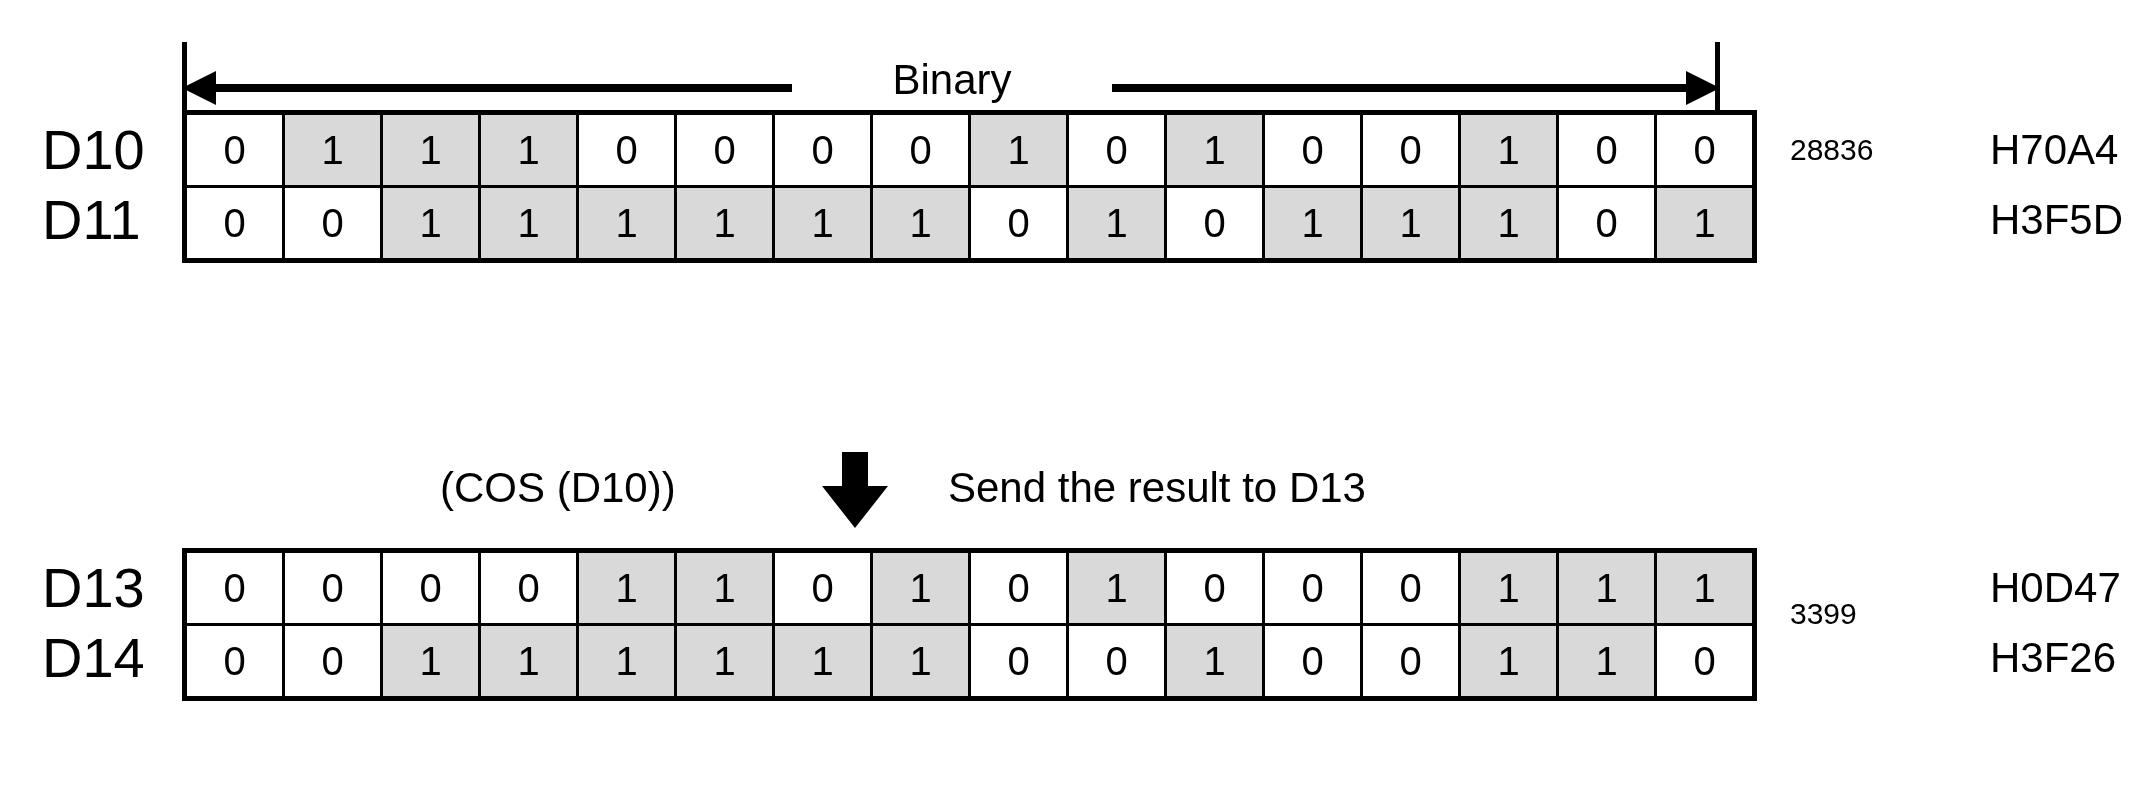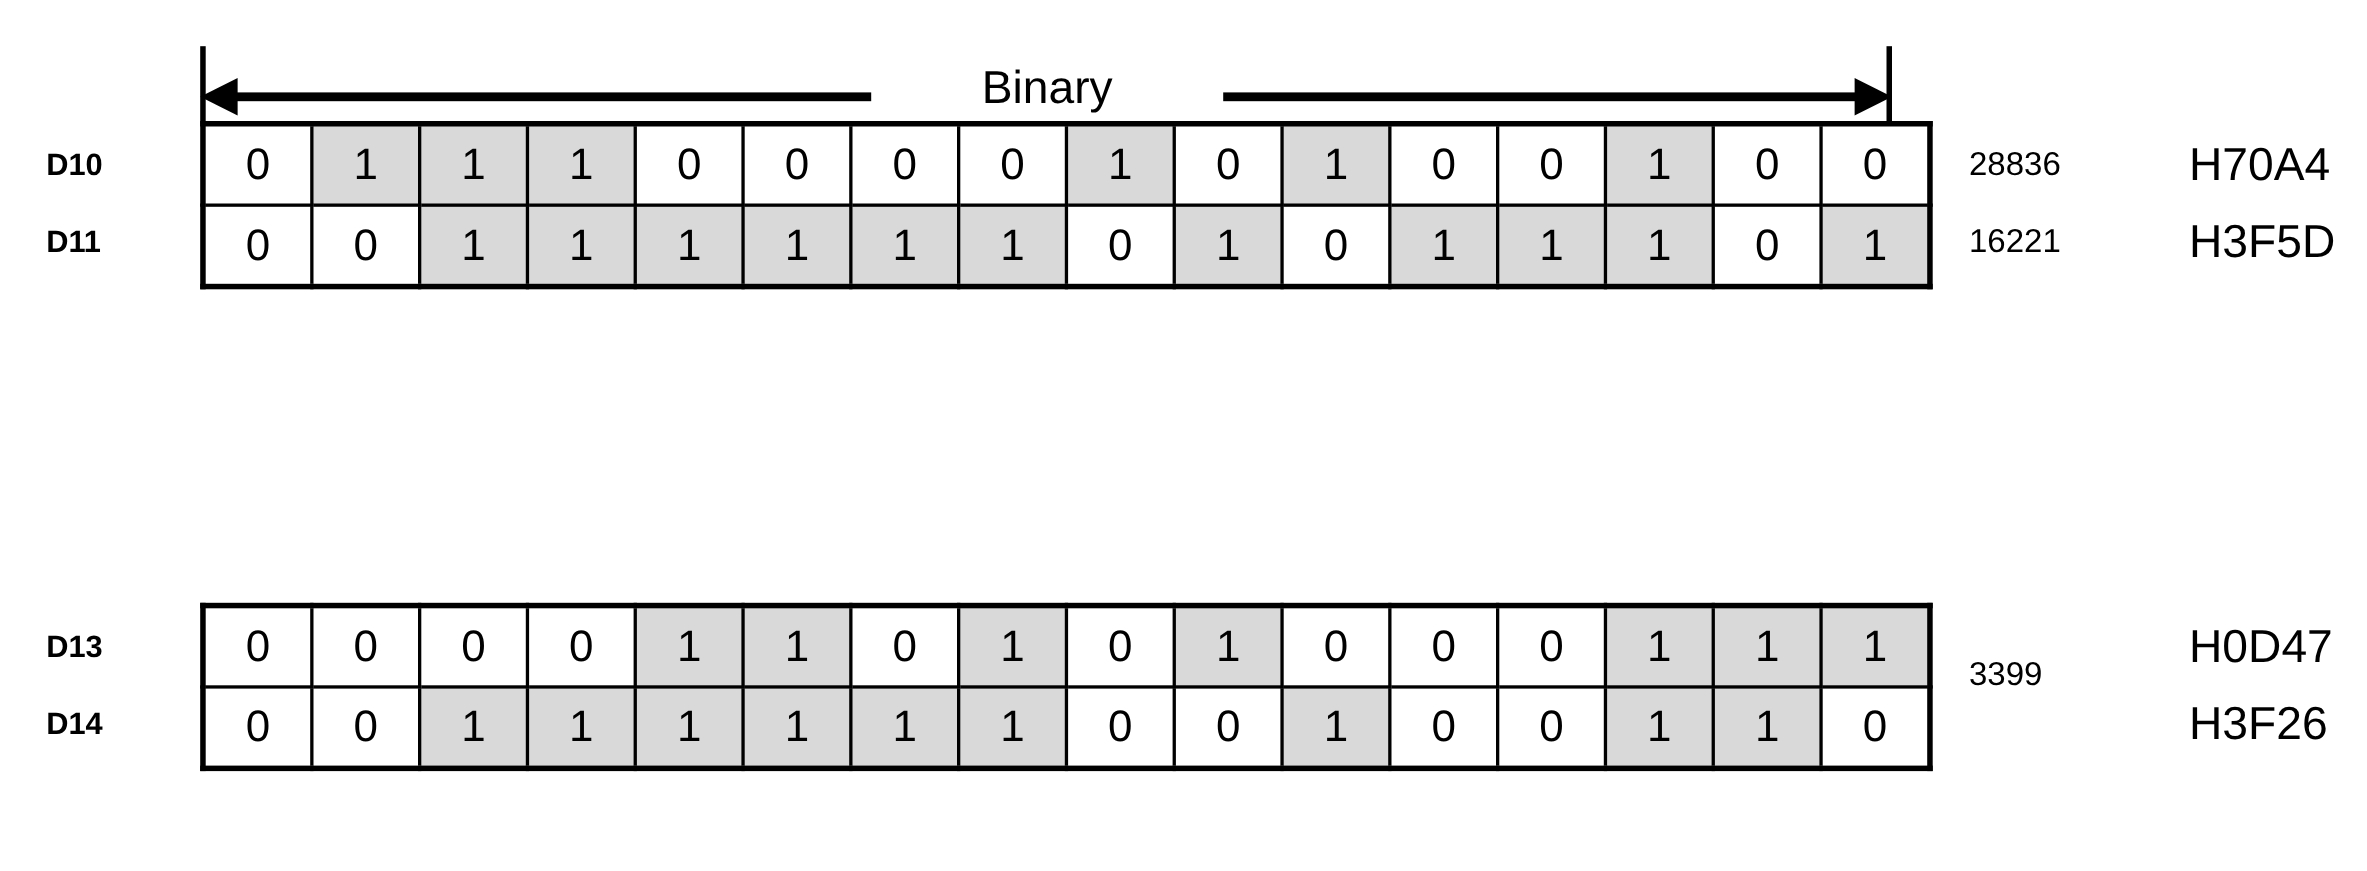--- a/index.html
+++ b/index.html
@@ -99,25 +99,24 @@
   }
   .bit-table td.on {
     background: #d9d9d9;
   }
   #table-top    { left: 182px; top: 110px; }
   #table-bottom { left: 182px; top: 548px; }
 
   
   .row-label {
     position: absolute;
-    font-size: 28px;
+    font-size: 56px;
     line-height: 70px;
     text-align: right;
     white-space: nowrap;
-    font-weight: bold;
   }
   .val-dec {
     position: absolute;
     left: 1790px;
     width: 170px;
     font-size: 30px;
     line-height: 70px;
     text-align: left;
     white-space: nowrap;
   }
@@ -232,20 +231,28 @@
           <td>0</td>
           <td class="on">1</td>
           <td class="on">1</td>
           <td class="on">1</td>
           <td>0</td>
           <td class="on">1</td>
         </tr>
       </tbody>
   </table>
 
+  <div class="op-band">
+    <div class="op-expr">(COS (D10))</div>
+    <div class="op-arrow">
+      <div class="shaft"></div>
+      <div class="head"></div>
+    </div>
+    <div class="op-text">Send the result to D13</div>
+  </div>
 
   <table class="bit-table" id="table-bottom">
     <tbody>
         <tr>
           <td>0</td>
           <td>0</td>
           <td>0</td>
           <td>0</td>
           <td class="on">1</td>
           <td class="on">1</td>
@@ -278,20 +285,19 @@
           <td class="on">1</td>
           <td>0</td>
         </tr>
       </tbody>
   </table>
 
 <div class="row-label" style="left: 42px; top: 115px;">D10</div>
     <div class="val-dec" style="top: 115px;">28836</div>
     <div class="val-hex" style="top: 115px;">H70A4</div>
     <div class="row-label" style="left: 42px; top: 185px;">D11</div>
-    <div class="val-dec" style="top: 185px;">16221</div>
     <div class="val-hex" style="top: 185px;">H3F5D</div>
     <div class="row-label" style="left: 42px; top: 553px;">D13</div>
     <div class="val-dec" style="top: 579px;">3399</div>
     <div class="val-hex" style="top: 553px;">H0D47</div>
     <div class="row-label" style="left: 42px; top: 623px;">D14</div>
     <div class="val-hex" style="top: 623px;">H3F26</div>
   </div>
 
 </body></html>

